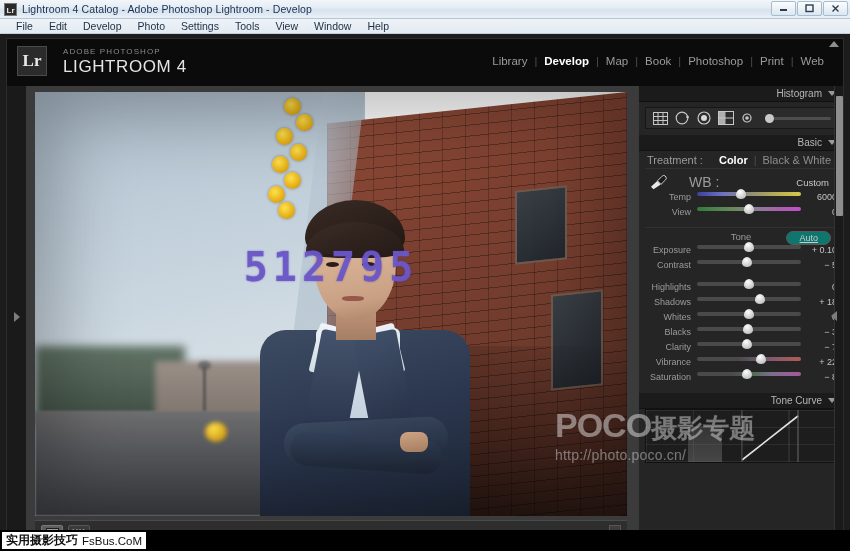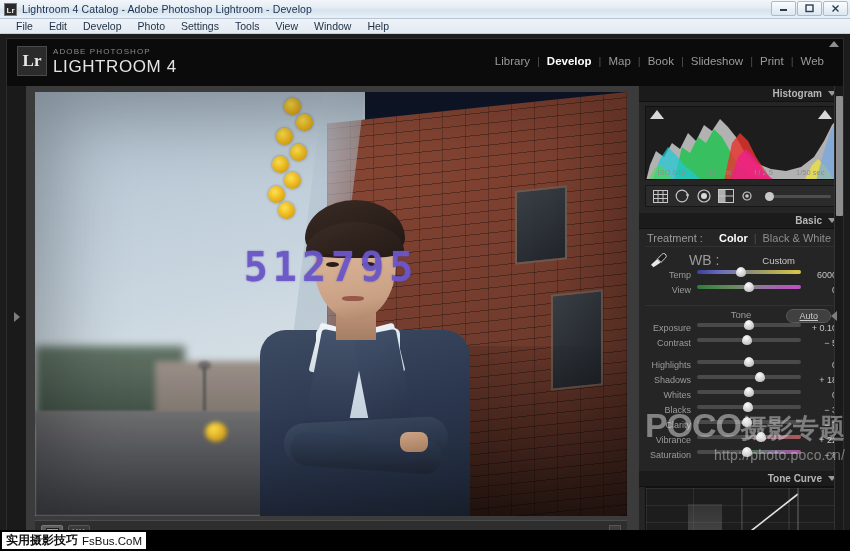--- a/index.html
+++ b/index.html
@@ -63,21 +63,21 @@
     background: #0b0b0b;
   }
   .identity { position: absolute; left: 10px; top: 7px; display: flex; align-items: center; }
   .lr-badge {
     width: 30px; height: 30px; background: #2b2b2b;
     border: 1px solid #4a4a4a;
     color: #e9e9e9; font-size: 17px; font-weight: bold;
     display: flex; align-items: center; justify-content: center;
     font-family: "Liberation Serif", serif;
   }
-  .id-text { margin-left: 6px; line-height: 1; }
+  .id-text { margin-left: 16px; line-height: 1; }
   .id-sup {
     font-size: 8px; color: #8a8a8a; letter-spacing: 1.1px; display: block;
     margin-bottom: 2px;
   }
   .id-main {
     font-size: 17px; color: #e4e4e4; letter-spacing: .6px; display: block;
     font-weight: 300;
   }
   .modules {
     position: absolute; right: 12px; top: 16px;
@@ -114,21 +114,21 @@
   .viewer {
     position: absolute; left: 20px; top: 0; width: 611px; height: 462px;
     background: #3b3b3b;
   }
   .photo-wrap {
     position: absolute; left: 8px; top: 6px; width: 592px; height: 424px;
     background: #2e2e2e;
   }
   .photo {
     position: absolute; left: 0; top: 0; width: 592px; height: 424px;
-    overflow: hidden; background: #0f172a;
+    overflow: hidden; background: #ffffff;
   }
   
   .sky {
     position: absolute; left: 0; top: 0; width: 330px; height: 424px;
     background: linear-gradient(168deg,#aebfcd 0%, #c3d1dc 35%, #d3dde4 62%, #c8d2d8 100%);
   }
   
   .far-trees {
     position: absolute; left: 0; bottom: 90px; width: 150px; height: 80px;
     background: linear-gradient(180deg, rgba(60,80,60,.75), rgba(45,60,48,.9));
@@ -324,21 +324,21 @@
 
   
   .rightpanel {
     position: absolute; left: 631px; top: 0; width: 205px; height: 462px;
     background: #252525; border-left: 1px solid #3a3a3a;
     overflow: hidden;
   }
   .panel-hdr {
     height: 16px; background: #1b1b1b;
     display: flex; align-items: center; justify-content: flex-end;
-    padding-right: 7px; border-bottom: 1px solid #111; font-weight: bold;
+    padding-right: 7px; border-bottom: 1px solid #111;
   }
   .panel-hdr-label { font-size: 10px; color: #b6b6b6; margin-right: 6px; }
   .tri-d {
     width: 0; height: 0; border-left: 4px solid transparent;
     border-right: 4px solid transparent; border-top: 5px solid #9a9a9a;
   }
 
   
   .histo {
     margin: 4px 6px 0 6px; height: 74px; background: #1d1d1d;
@@ -384,21 +384,21 @@
   .treat-label { margin-left: 2px; }
   .treat-opts { margin-left: auto; display: flex; align-items: flex-end; }
   .treat-opt { color: #8e8e8e; padding: 0 6px; }
   .treat-opt.active { color: #ffffff; font-weight: bold; }
   .treat-bar { color: #4d4d4d; }
 
   .wb-block { display: flex; align-items: center; height: 20px; margin-top: 3px; }
   .eyedrop { width: 26px; height: 20px; display:flex; align-items:center; justify-content:center; }
   .wb-label { font-size: 14px; color: #9b9b9b; margin-left: 18px; }
   .wb-value {
-    margin-left: auto; font-size: 9.5px; color: #c8c8c8; display: flex; align-items: center; gap: 34px;
+    margin-left: auto; font-size: 9.5px; color: #c8c8c8; display: flex; align-items: center;
   }
   .wb-caret { margin-left: 4px; font-size: 8px; color: #9a9a9a; line-height: 1; }
 
   .slider-row { display: flex; height: 15px; }
   .sl-label { width: 52px; text-align: right; font-size: 9px; color: #9b9b9b; padding-right: 6px; }
   .sl-track {
     flex: 1; height: 4px; position: relative; background: #4a4a4a; border-radius: 2px;
   }
   .sl-track.grad-temp { background: linear-gradient(90deg,#3c3f9e,#6f72c0 25%, #8d8d7a 50%, #b5ab55 75%, #d7c84a); }
   .sl-track.grad-tint { background: linear-gradient(90deg,#2f7d3a,#6a8a5c 35%, #8a7f92 55%, #a95fb0 80%, #c04fc9); }
@@ -412,21 +412,21 @@
   .sl-val { width: 36px; text-align: right; font-size: 9px; color: #c4c4c4; padding-left: 5px; }
 
   .sect-head {
     display: flex; align-items: center; justify-content: center;
     height: 18px; margin-top: 5px; position: relative;
     border-top: 1px solid #313131;
   }
   .sect-title { font-size: 9.5px; color: #9b9b9b; }
   .auto-btn {
     position: absolute; right: 6px; top: 3px;
-    font-size: 9px; color: #c9c9c9; background: #404040;
+    font-size: 9px; color: #c9c9c9; background: #0f766e;
     border: 1px solid #585858; border-radius: 7px; padding: 1px 12px; text-decoration: underline;
   }
   .spacer8 { height: 7px; }
 
   
   .tc-box {
     margin: 0 6px; height: 54px; background: #1d1d1d; border: 1px solid #111;
     position: relative; overflow: hidden;
   }
   .tc-grid {
@@ -446,21 +446,21 @@
     background: #1a1a1a; border-left: 1px solid #333;
   }
   .rp-thumb {
     position: absolute; left: 1px; top: 10px; width: 7px; height: 120px;
     background: #8e8e8e; border-radius: 1px;
   }
 
   
   .poco-wm {
     position: absolute; left: 555px; top: 408px; width: 290px; height: 76px;
-    pointer-events: none; z-index: 40; text-align: right;
+    pointer-events: none; z-index: 40;
   }
   .poco-main {
     font-size: 34px; font-weight: bold; color: rgba(235,235,235,.48);
     letter-spacing: -1px; line-height: 34px;
     font-family: "Liberation Sans", sans-serif;
   }
   .poco-cn { font-size: 26px; font-weight: bold; color: rgba(235,235,235,.45); }
   .poco-url {
     font-size: 14px; color: rgba(230,230,230,.45); margin-top: 1px;
     letter-spacing: .2px;
@@ -529,21 +529,21 @@
 
         <div class="modules">
           <span class="module">Library</span>
           <span class="msep">|</span>
           <span class="module active">Develop</span>
           <span class="msep">|</span>
           <span class="module">Map</span>
           <span class="msep">|</span>
           <span class="module">Book</span>
           <span class="msep">|</span>
-          <span class="module">Slideshow</span>
+          <span class="module">Photoshop</span>
           <span class="msep">|</span>
           <span class="module">Print</span>
           <span class="msep">|</span>
           <span class="module">Web</span>
         </div>
         <div class="hdr-collapse"></div>
       </div>
 
       <div class="lr-body">
 
@@ -622,40 +622,20 @@
           </div>
           <div class="filmstrip-tri"></div>
         </div>
 
         <div class="rightpanel">
 
           <div class="panel-hdr">
             <span class="panel-hdr-label">Histogram</span>
             <span class="tri-d"></span>
           </div>
-          <div class="histo">
-            <div class="histo-clip hc-l"></div>
-            <div class="histo-clip hc-r"></div>
-            <svg width="193" height="74" viewBox="0 0 193 74">
-              <path d="M0,74 L4,58 L10,44 L18,50 L26,36 L34,42 L42,26 L50,34 L58,18 L66,24 L74,12 L82,20 L90,30 L98,44 L110,56 L125,62 L140,64 L155,60 L168,50 L178,34 L186,18 L193,10 L193,74 Z" fill="#d3d3d3" opacity="0.82"></path>
-              <path d="M28,74 L36,40 L44,46 L52,30 L60,36 L68,22 L76,30 L84,44 L92,58 L100,66 L110,70 L120,74 Z" fill="#19c24a" opacity="0.80"></path>
-              <path d="M6,74 L14,52 L22,40 L30,48 L38,58 L48,66 L56,74 Z" fill="#1ec9d6" opacity="0.72"></path>
-              <path d="M78,74 L86,36 L94,26 L102,34 L110,50 L118,62 L126,74 Z" fill="#e8332c" opacity="0.82"></path>
-              <path d="M84,74 L92,50 L100,42 L108,50 L116,62 L124,70 L130,74 Z" fill="#ec1e8c" opacity="0.80"></path>
-              <path d="M158,74 L166,58 L172,52 L178,58 L184,66 L188,74 Z" fill="#f2e534" opacity="0.72"></path>
-              <path d="M170,74 L178,44 L184,26 L190,14 L193,8 L193,74 Z" fill="#6ea6e8" opacity="0.66"></path>
-              <path d="M2,74 L8,62 L14,58 L20,64 L26,72 L30,74 Z" fill="#4fdc3d" opacity="0.55"></path>
-            </svg>
-            <div class="exif">
-              <span>ISO 640</span>
-              <span>35 mm</span>
-              <span>f / 2.5</span>
-              <span>1/50 sec</span>
-            </div>
-          </div>
 
           <div class="toolstrip">
             <div class="ts-ico">
               <svg width="15" height="13" viewBox="0 0 15 13">
                 <rect x="0.5" y="0.5" width="14" height="12" fill="none" stroke="#c7c7c7" stroke-width="1"></rect>
                 <path d="M5,0.5 V12.5 M10,0.5 V12.5 M0.5,4.5 H14.5 M0.5,8.5 H14.5" stroke="#c7c7c7" stroke-width="1"></path>
               </svg>
             </div>
             <div class="ts-ico">
               <svg width="15" height="14" viewBox="0 0 15 14">

